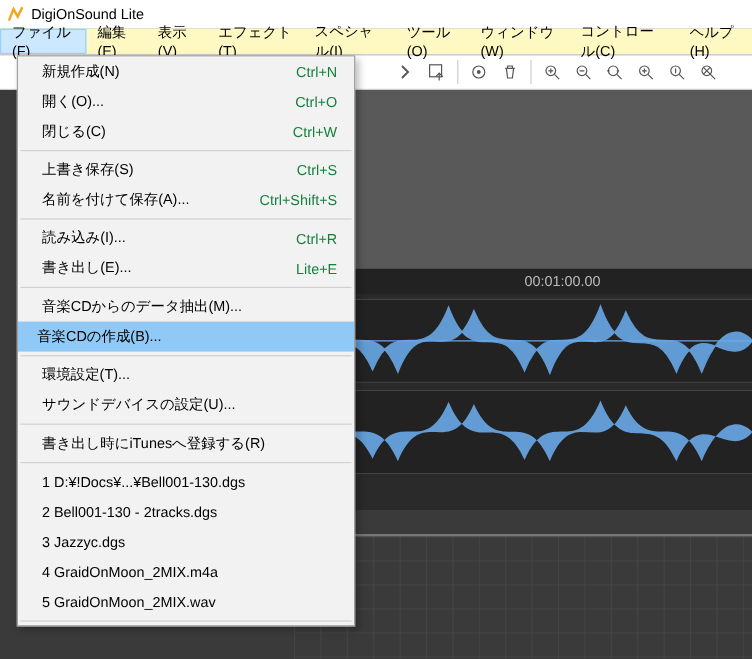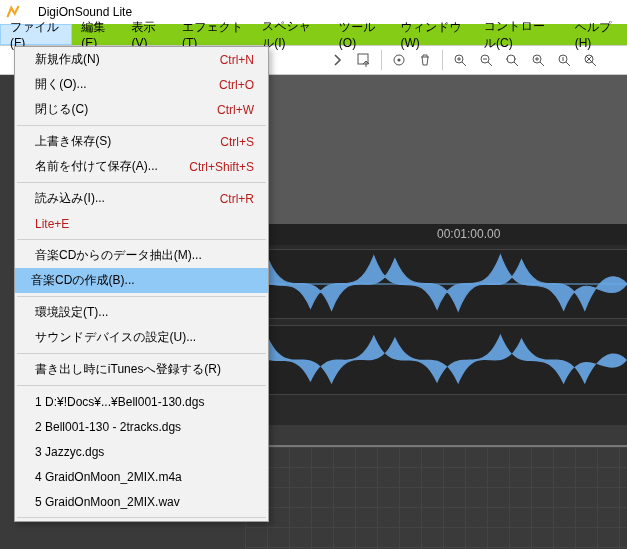--- a/index.html
+++ b/index.html
@@ -1,21 +1,21 @@
 <!DOCTYPE html>
 <html><head>
 <meta charset="utf-8">
 <style>
   * { margin: 0; padding: 0; box-sizing: border-box; font-family: "Meiryo UI", "Yu Gothic UI", sans-serif; font-size: 12px; }
   body { background: #3a3a3a; width: 627px; height: 549px; overflow: hidden; position: relative; }
 
-  .titlebar { background: #fff; height: 24px; display: flex; align-items: center; padding: 0 6px; gap: 18px; border-bottom: 0; }
+  .titlebar { background: #fff; height: 24px; display: flex; align-items: center; padding: 0 6px; gap: 6px; border-bottom: 0; }
   .titlebar .logo { width: 14px; height: 14px; }
 
-  .menubar { background: #84cc16; height: 22px; display: flex; align-items: stretch; border-bottom: 1px solid #ccc; }
+  .menubar { background: #fef9c3; height: 22px; display: flex; align-items: stretch; border-bottom: 1px solid #ccc; }
   .menubar .mitem { padding: 0 9px; display: flex; align-items: center; color: #000; cursor: default; }
   .menubar .mitem.active { background: #cce8ff; border: 1px solid #99d1ff; }
 
   .toolbar { background: #fff; height: 29px; display: flex; align-items: center; padding: 0 4px; gap: 2px; border-bottom: 1px solid #ccc; }
   .tool-btn { width: 24px; height: 24px; display: flex; align-items: center; justify-content: center; border-radius: 2px; }
   .tool-btn svg { width: 16px; height: 16px; }
   .tsep { width: 1px; height: 20px; background: #ccc; margin: 0 3px; }
 
   .wave-area { position: absolute; left: 165px; top: 75px; right: 0; bottom: 0; background: #3a3a3a; }
   .gray-header { height: 150px; background: #595959; border-bottom: 1px solid #222; }
@@ -26,25 +26,25 @@
   .gutter .pct { position: absolute; right: 4px; color: #ddd; font-size: 10px; }
   .waves { flex: 1; background: #2a2a2a; position: relative; }
   .wave-ch { position: absolute; left: 0; right: 0; height: 70px; background: #222; border-top: 1px solid #444; border-bottom: 1px solid #444; }
   .grid-below { position: absolute; top: 200px; left: 40px; right: 0; height: 120px;
     background-image: linear-gradient(#444 1px, transparent 1px), linear-gradient(90deg,#444 1px, transparent 1px);
     background-size: 22px 20px; border-top: 2px solid #777; }
 
   .side-strip { position: absolute; left: 165px; top: 489px; width: 55px; height: 22px; background: #2f2f2f; border: 1px solid #111; display:flex; align-items:center; justify-content:space-around; }
   .side-strip svg { width: 12px; height: 12px; }
 
-  .dropdown { position: absolute; left: 14px; top: 46px; width: 255px; background: #f2f2f2; border: 1px solid #a0a0a0; box-shadow: 3px 3px 6px rgba(0,0,0,.25); z-index: 100; }
+  .dropdown { position: absolute; left: 14px; top: 46px; width: 282px; background: #f2f2f2; border: 1px solid #a0a0a0; box-shadow: 3px 3px 6px rgba(0,0,0,.25); z-index: 100; }
   .dropdown .row { height: 25px; display: flex; align-items: center; padding: 0 14px 0 20px; color: #000; }
   .dropdown .row.highlight { background: #90c8f6; padding-left: 16px; }
   .dropdown .label { flex: 1; }
-  .dropdown .shortcut { color: #b91c1c; }
+  .dropdown .shortcut { color: #15803d; }
   .dropdown .sep { height: 1px; background: #d0d0d0; margin: 3px 2px; }
 </style>
 </head>
 <body>
 
 <div class="titlebar">
   <svg class="logo" viewBox="0 0 16 16">
       <path d="M2 13 L6 3 L10 10 L14 2" stroke="#f5a623" stroke-width="2.4" fill="none" stroke-linecap="round"></path>
     </svg>
   <span>DigiOnSound Lite</span>
@@ -217,20 +217,21 @@
     <div class="row">
       <span class="label">名前を付けて保存(A)...</span>
       <span class="shortcut">Ctrl+Shift+S</span>
     </div>
     <div class="sep"></div>
     <div class="row">
       <span class="label">読み込み(I)...</span>
       <span class="shortcut">Ctrl+R</span>
     </div>
     <div class="row">
+      <span class="label">書き出し(E)...</span>
       <span class="shortcut">Lite+E</span>
     </div>
     <div class="sep"></div>
     <div class="row">
       <span class="label">音楽CDからのデータ抽出(M)...</span>
     </div>
     <div class="row highlight">
       <span class="label">音楽CDの作成(B)...</span>
     </div>
     <div class="sep"></div>

